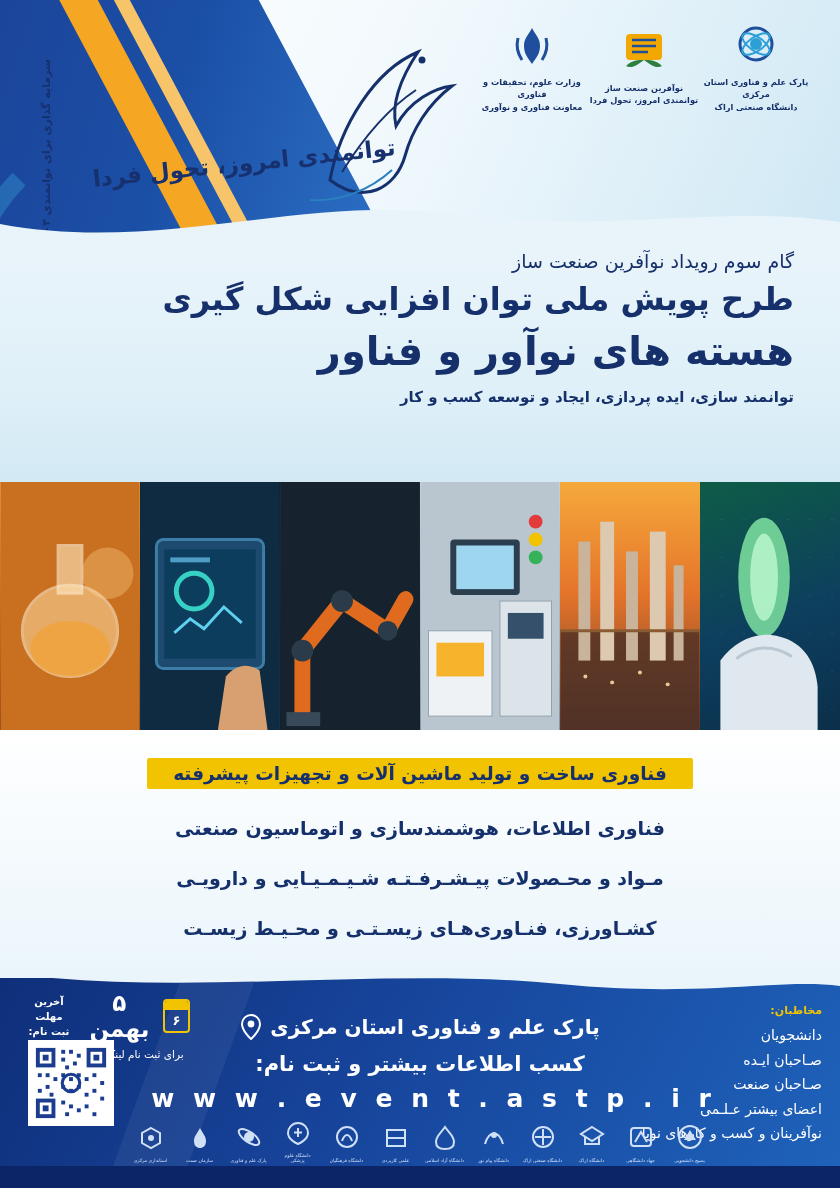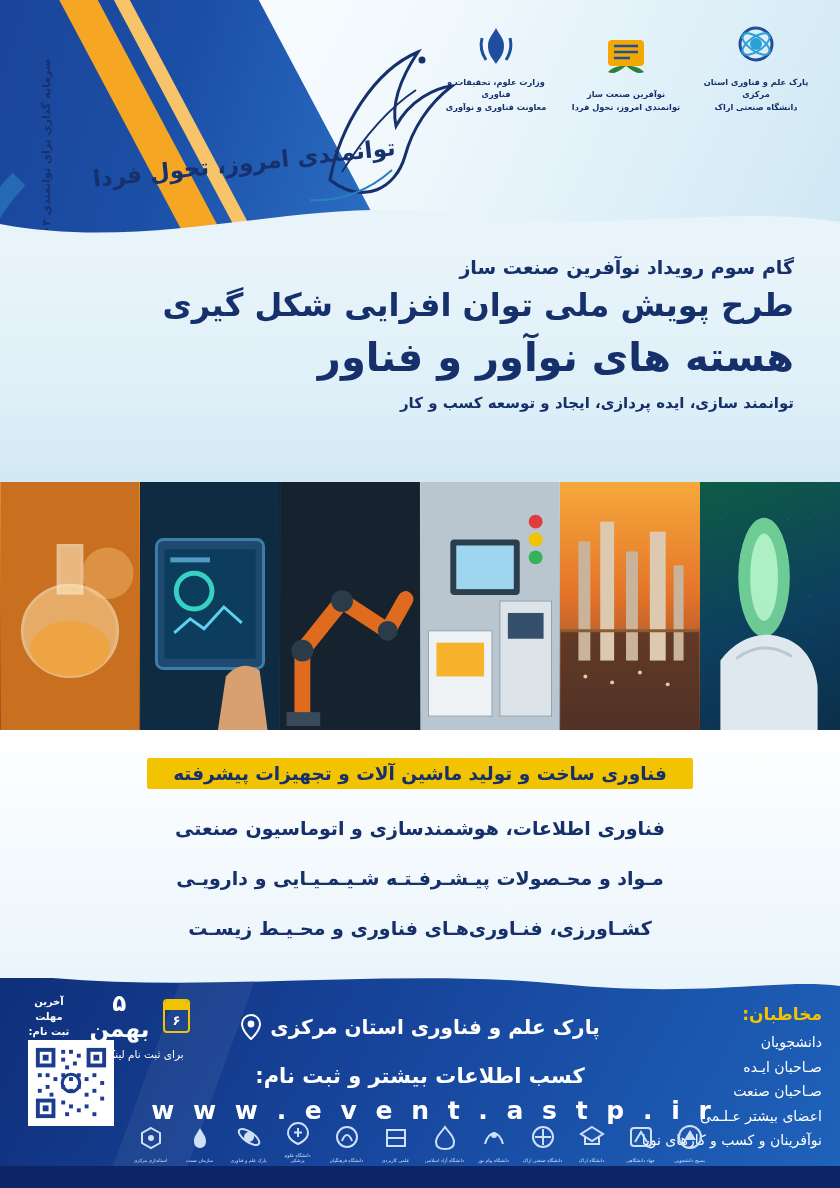--- a/index.html
+++ b/index.html
@@ -68,33 +68,33 @@
     direction: rtl; letter-spacing: 0.5px;
     transform: rotate(-6deg);
   }
   .bird {
     position: absolute; top: 30px; left: 300px;
     width: 170px; height: 190px;
   }
 
   .logos-top {
     position: absolute; top: 24px; right: 28px;
-    display: flex; flex-direction: row-reverse; align-items: flex-end; gap: 18px;
+    display: flex; flex-direction: row-reverse; align-items: center; 
   }
   .logo-block { text-align: center; width: 112px; }
   .logo-mark { margin: 0 auto 4px; }
   .logo-cap { font-size: 8.2px; color: #16306b; line-height: 1.5; direction: rtl; font-weight: bold;}
 
   
   .titles {
     position: absolute; top: 250px; left: 0; right: 0; height: 232px;
     text-align: right; padding-right: 46px; direction: rtl;
     background: linear-gradient(180deg,#e9f4fa 0%, #dff0f8 60%, #d2e9f4 100%);
   }
-  .t-kicker { margin-top: 6px; font-size: 19px; color: #16306b; font-weight: bold; letter-spacing: .5px; }
+  .t-kicker { font-size: 19px; color: #16306b; font-weight: normal; letter-spacing: .5px; }
   .t-line1 { margin-top: 8px; font-size: 32px; color: #16306b; font-weight: bold; }
   .t-line2 { margin-top: 10px; font-size: 40px; color: #16306b; font-weight: bold; }
   .t-sub { margin-top: 14px; font-size: 15px; color: #16306b; font-weight: bold; }
 
   
   .strip {
     position: absolute; top: 482px; left: 0; right: 0; height: 248px;
     display: flex;
   }
   .cell { position: relative; flex: 1 1 0; overflow: hidden; }
@@ -141,29 +141,29 @@
     background: rgba(255,255,255,.06); transform: rotate(20deg);
   }
   .b-orange {
     position: absolute; bottom: 0; left: 0; width: 100%; height: 22px;
     background: #0c2566;
   }
   .audience {
     position: absolute; top: 26px; right: 18px; text-align: right;
     direction: rtl; color: #ffffff;
   }
-  .aud-title { color: #f2c300; font-weight: bold; font-size: 17px; margin-bottom: 6px; }
+  .aud-title { color: #f2c300; font-weight: bold; font-size: 11px; margin-bottom: 6px; }
   .aud-item { font-size: 14px; font-weight: normal; line-height: 1.75; margin-left: 43px; }
 
   .center-info {
     position: absolute; top: 36px; left: 0; right: 0; text-align: center;
     direction: rtl; color: #fff;
   }
   .ci-place { font-size: 20px; font-weight: bold; display: inline-flex; align-items: center; gap: 8px;}
-  .ci-more { margin-top: 24px; font-size: 21px; font-weight: bold; }
+  .ci-more { margin-top: 12px; font-size: 21px; font-weight: bold; }
   .ci-url { margin-top: 8px; font-size: 25px; font-weight: bold; letter-spacing: 5px; direction: ltr; padding-left: 27px; }
 
   .deadline {
     position: absolute; top: 12px; left: 22px; width: 168px;
     text-align: center; direction: rtl; color: #fff;
   }
   .dl-row { display: flex; flex-direction: row-reverse; align-items: center; justify-content: center; gap: 7px; }
   .dl-text { font-size: 10px; line-height: 1.5; font-weight: bold; }
   .dl-big { font-size: 23px; font-weight: bold; color: #ffffff; }
   .dl-cal {
@@ -329,21 +329,21 @@
         <ellipse cx="70" cy="168" rx="40" ry="28" fill="#f0a23a" opacity=".8"></ellipse>
         <circle cx="108" cy="92" r="26" fill="#ffd08a" opacity=".35"></circle>
       </svg>
     </div>
   </div>
 
   <div class="topics">
     <div><span class="topic-row hl">فناوری ساخت و تولید ماشین آلات و تجهیزات پیشرفته</span></div>
     <div class="topic-row">فناوری اطلاعات، هوشمندسازی و اتوماسیون صنعتی</div>
     <div class="topic-row">مـواد و محـصولات پیـشـرفـتـه شـیـمـیـایی و دارویـی</div>
-    <div class="topic-row">کشـاورزی، فنـاوری‌هـای فناوری و محـیـط زیسـت</div>
+    <div class="topic-row">کشـاورزی، فنـاوری‌هـای زیسـتـی و محـیـط زیسـت</div>
   </div>
 
   <div class="bottom">
     <svg class="b-wave" viewBox="0 0 840 34" preserveAspectRatio="none">
       <path d="M0,0 C180,26 380,-6 560,12 C700,26 780,6 840,14 L840,0 Z" fill="#eaf5fb"></path>
     </svg>
     <div class="b-diag"></div>
 
     <div class="deadline">
       <div class="dl-row">

